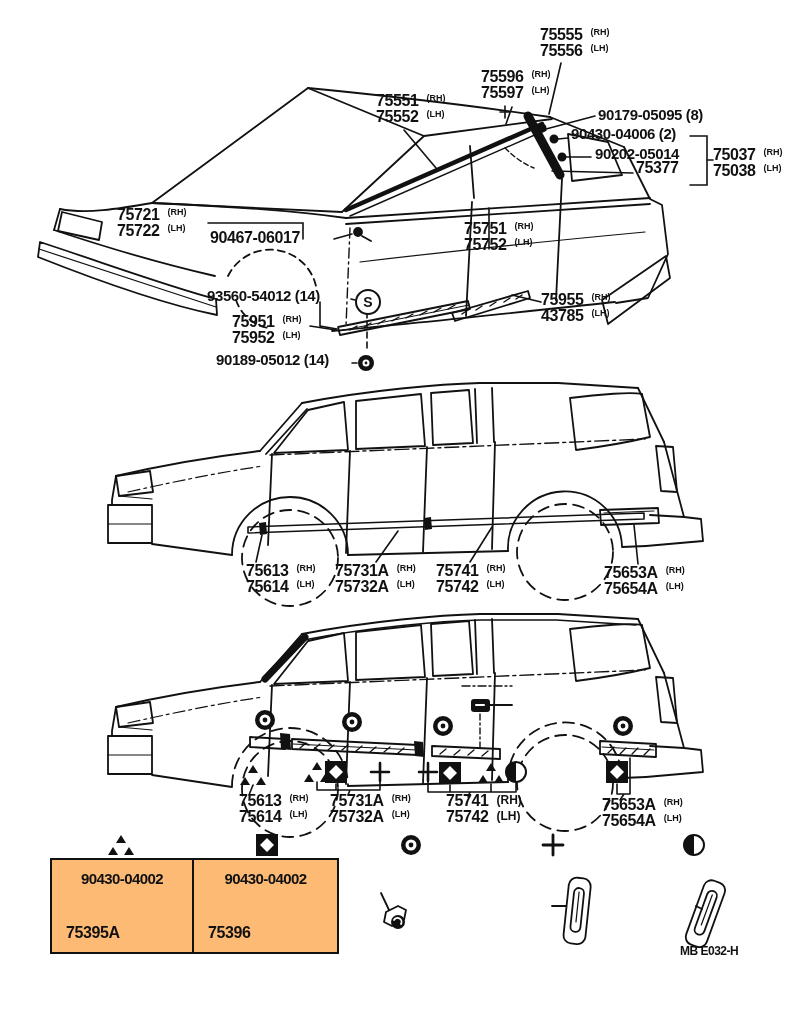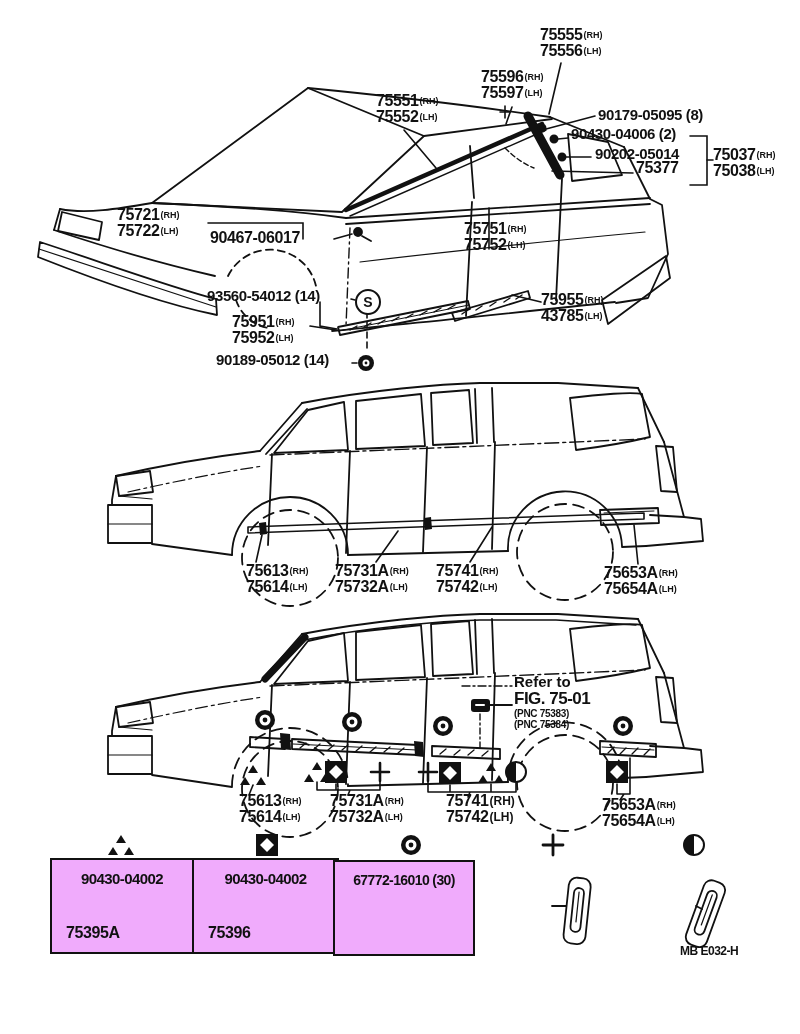--- a/index.html
+++ b/index.html
@@ -1,33 +1,33 @@
 <!DOCTYPE html>
 <html><head>
 <meta charset="utf-8">
 <style>
   html,body{margin:0;padding:0;background:#fff;}
   .stage{position:relative;width:800px;height:1034px;background:#ffffff;overflow:hidden;
          font-family:"Liberation Sans",sans-serif;color:#111;}
   svg.art{position:absolute;left:0;top:0;pointer-events:none;}
   .plabel{position:absolute;font-weight:700;font-size:16px;line-height:16px;
           letter-spacing:-0.4px;white-space:nowrap;}
-  .pl-line{display:flex;align-items:center;gap:1px;}
+  .pl-line{display:flex;align-items:flex-start;gap:8px;}
   .sfx{font-size:9px;line-height:11px;font-weight:700;letter-spacing:0;}
   .sfx-big{font-size:12px;line-height:14px;}
   .slabel{position:absolute;font-weight:700;font-size:15px;line-height:15px;
           letter-spacing:-0.4px;white-space:nowrap;}
   .s-marker{position:absolute;left:355px;top:289px;width:22px;height:22px;border:2.5px solid #111;
             border-radius:50%;display:flex;align-items:center;justify-content:center;
             font-weight:700;font-size:14px;background:#fff;}
   .refer{position:absolute;left:514px;top:674px;font-weight:700;white-space:nowrap;}
   .refer .r1{font-size:15px;line-height:16px;}
   .refer .r2{font-size:17px;line-height:18px;letter-spacing:-0.5px;}
   .refer .r3{font-size:10px;line-height:11px;letter-spacing:-0.3px;}
-  .tcell{position:absolute;border:2px solid #111;background:#f0abfc;}
+  .tcell{position:absolute;border:2px solid #111;background:#fdba74;}
   .tc-top{position:absolute;top:10px;left:0;right:0;text-align:center;
           font-weight:700;font-size:15px;letter-spacing:-0.6px;white-space:nowrap;}
   .tc-bottom{position:absolute;bottom:10px;left:14px;font-weight:700;font-size:16px;
              letter-spacing:-0.4px;white-space:nowrap;text-align:center;}
   .tc-mid{position:absolute;top:36px;left:26px;font-weight:700;font-size:16px;
           letter-spacing:-0.4px;white-space:nowrap;}
   .footer-code{position:absolute;left:680px;top:944px;font-weight:700;font-size:12px;
                letter-spacing:-0.5px;}
 </style>
 </head>
@@ -461,26 +461,20 @@
     <div class="pl-line">
         <span>75653A</span>
         <span class="sfx">(RH)</span>
       </div>
     <div class="pl-line">
         <span>75654A</span>
         <span class="sfx">(LH)</span>
       </div>
   </div>
 
-  <div class="refer">
-    <div class="r1">Refer to</div>
-    <div class="r2">FIG. 75-01</div>
-    <div class="r3">(PNC 75383)</div>
-    <div class="r3">(PNC 75384)</div>
-  </div>
 
   <div class="plabel" style="left:239px;top:793px">
     <div class="pl-line">
         <span>75613</span>
         <span class="sfx">(RH)</span>
       </div>
     <div class="pl-line">
         <span>75614</span>
         <span class="sfx">(LH)</span>
       </div>
@@ -517,19 +511,16 @@
   </div>
 
   <div class="tcell" style="left:50px;top:858px;width:140px;height:92px">
     <span class="tc-top">90430-04002</span>
     <span class="tc-bottom">75395A</span>
   </div>
   <div class="tcell" style="left:192px;top:858px;width:143px;height:92px">
     <span class="tc-top">90430-04002</span>
     <span class="tc-bottom">75396</span>
   </div>
-  <div class="tcell" style="left:333px;top:860px;width:138px;height:92px">
-    <span class="tc-top" style="font-size:14px">67772-16010 (30)</span>
-  </div>
 
   <div class="footer-code">MB E032-H</div>
 
 </div>
 
 </body></html>

